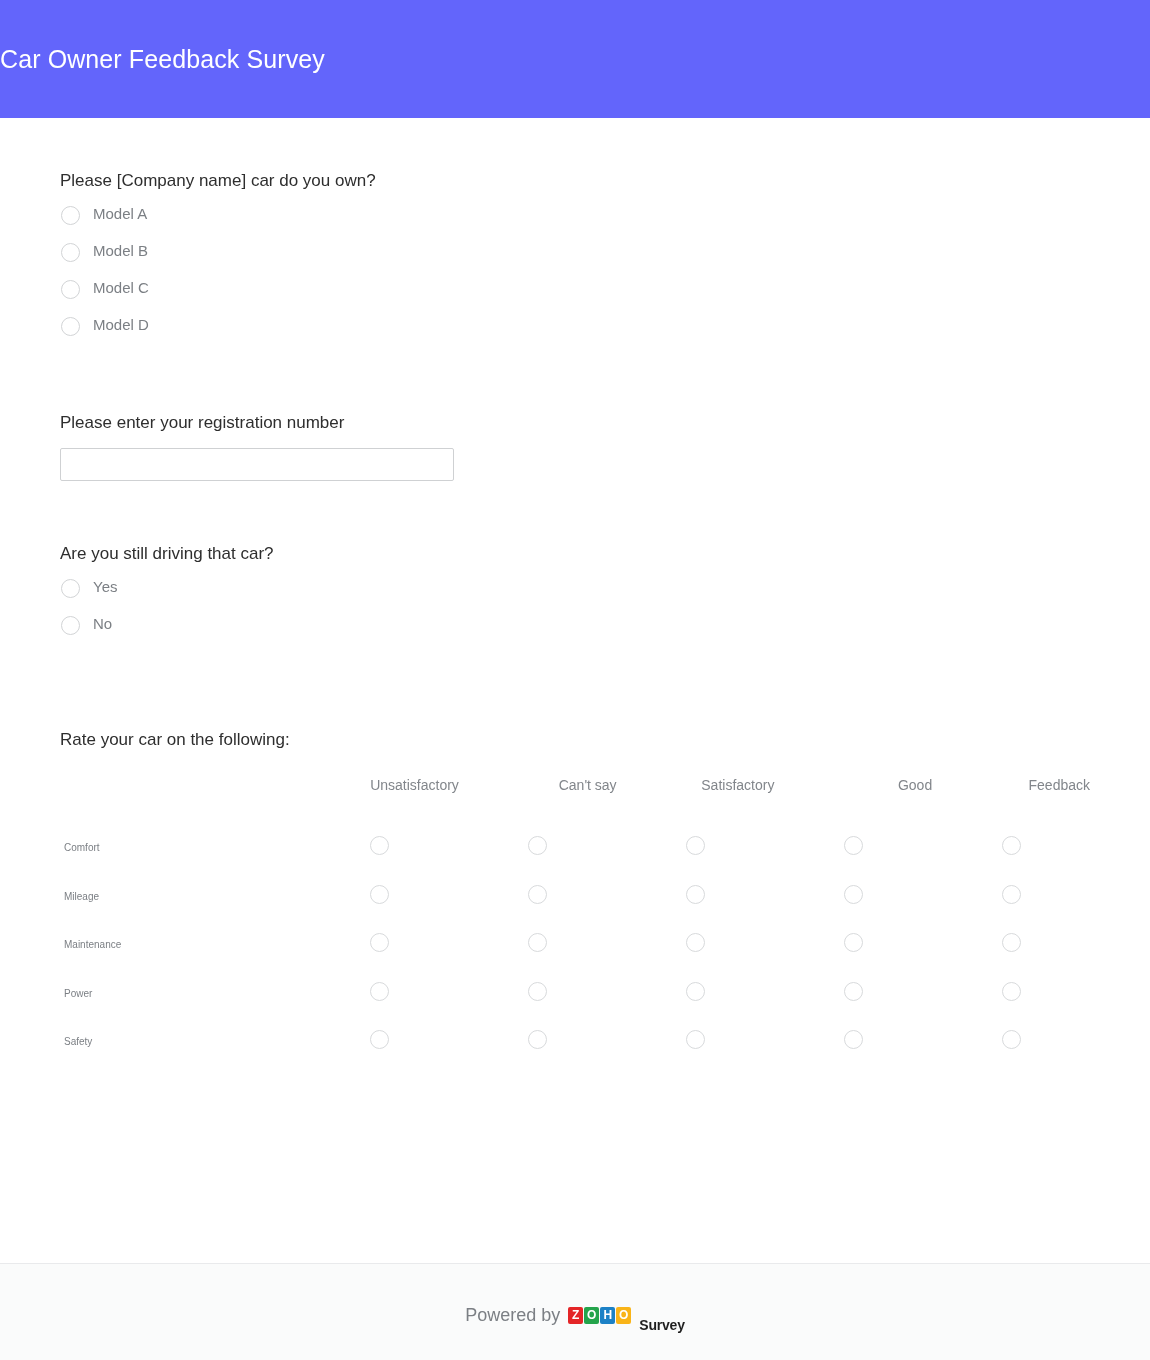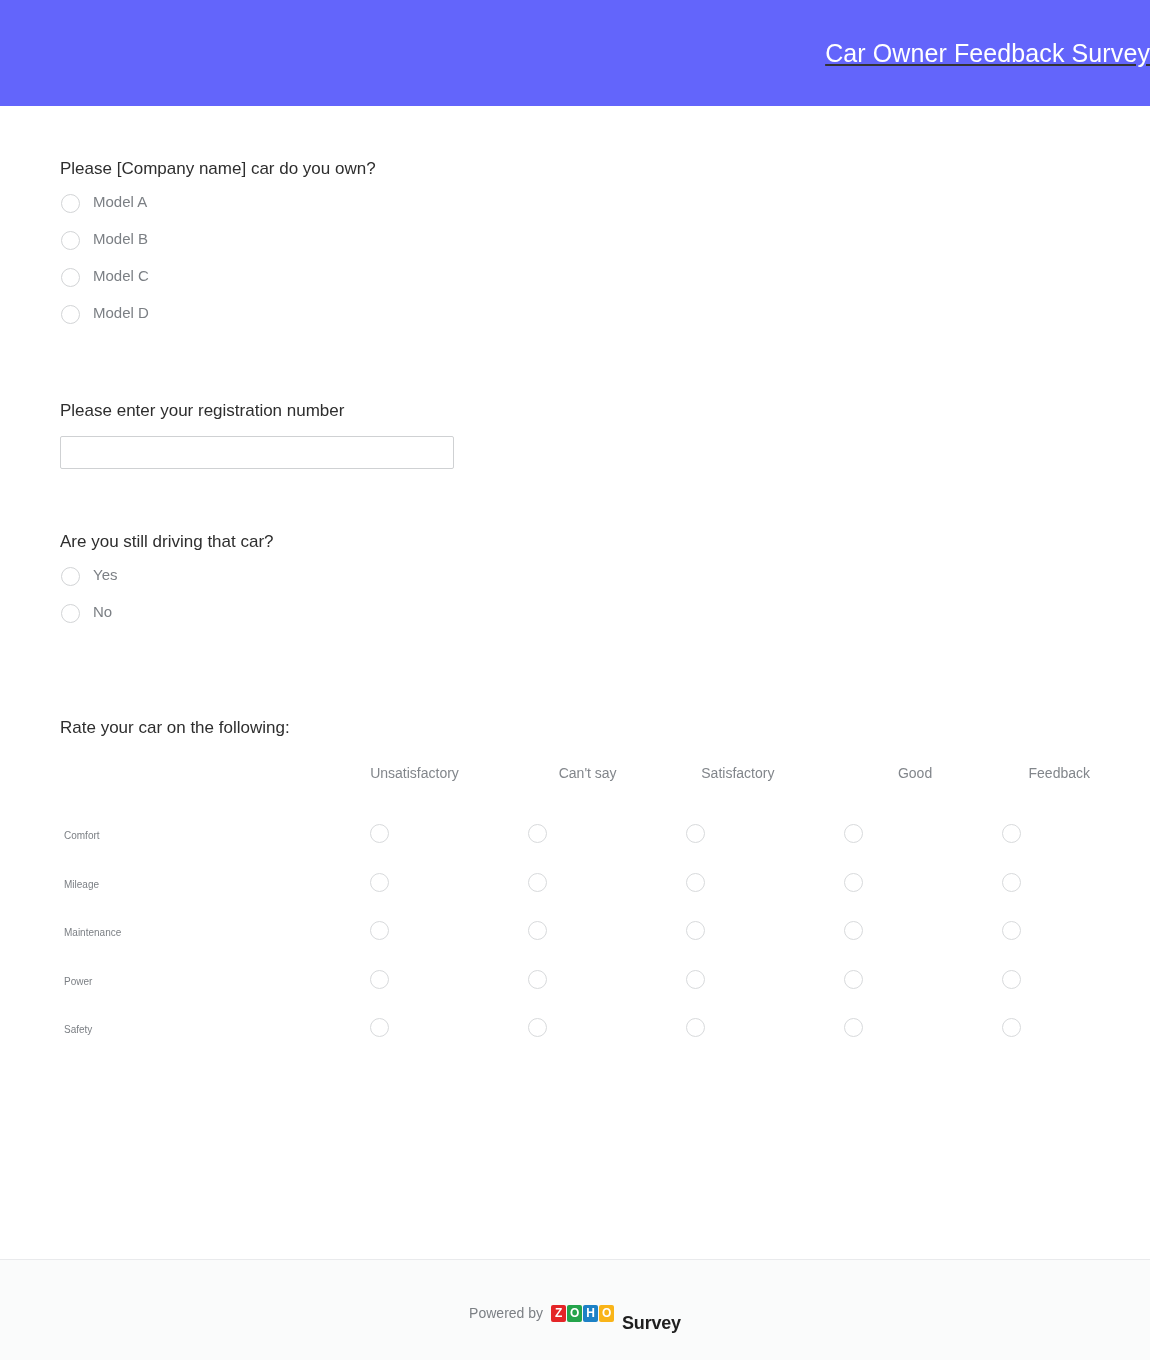--- a/index.html
+++ b/index.html
@@ -18,27 +18,26 @@
   .page {
     width: 1150px;
     min-height: 1360px;
     display: flex;
     flex-direction: column;
     background: #ffffff;
   }
 
   
   .survey-header {
-    height: 106px;
+    height: 118px;
     background: #6365fb;
     display: flex;
     align-items: center;
-    justify-content: flex-end;
+    justify-content: flex-start;
     flex: 0 0 auto;
-    text-decoration: underline;
   }
   .survey-title {
     color: #ffffff;
     font-size: 25px;
     font-weight: 400;
     letter-spacing: 0.1px;
     line-height: 1.2;
   }
 
   
@@ -154,21 +153,21 @@
     text-align: center;
   }
   .powered-row {
     display: flex;
     align-items: center;
     justify-content: center;
     gap: 6px;
     line-height: 1;
   }
   .powered-by {
-    font-size: 14px;
+    font-size: 18px;
     color: #7b7f84;
   }
   .zoho-logo {
     display: inline-flex;
     align-items: center;
     gap: 1px;
     margin: 0 2px;
   }
   .zoho-tile {
     width: 15px;
@@ -181,21 +180,21 @@
     align-items: center;
     justify-content: center;
     font-family: "Liberation Sans", sans-serif;
     line-height: 1;
   }
   .zoho-tile.t-red    { background: #e42527; }
   .zoho-tile.t-green  { background: #24a44b; }
   .zoho-tile.t-blue   { background: #1c81c6; }
   .zoho-tile.t-yellow { background: #f9b418; }
   .survey-word {
-    font-size: 18px;
+    font-size: 14px;
     font-weight: 700;
     color: #1f1f1f;
     letter-spacing: -0.2px;
     margin-top: 20px;
   }
 </style>
 </head>
 <body>
 
 <div class="page">

